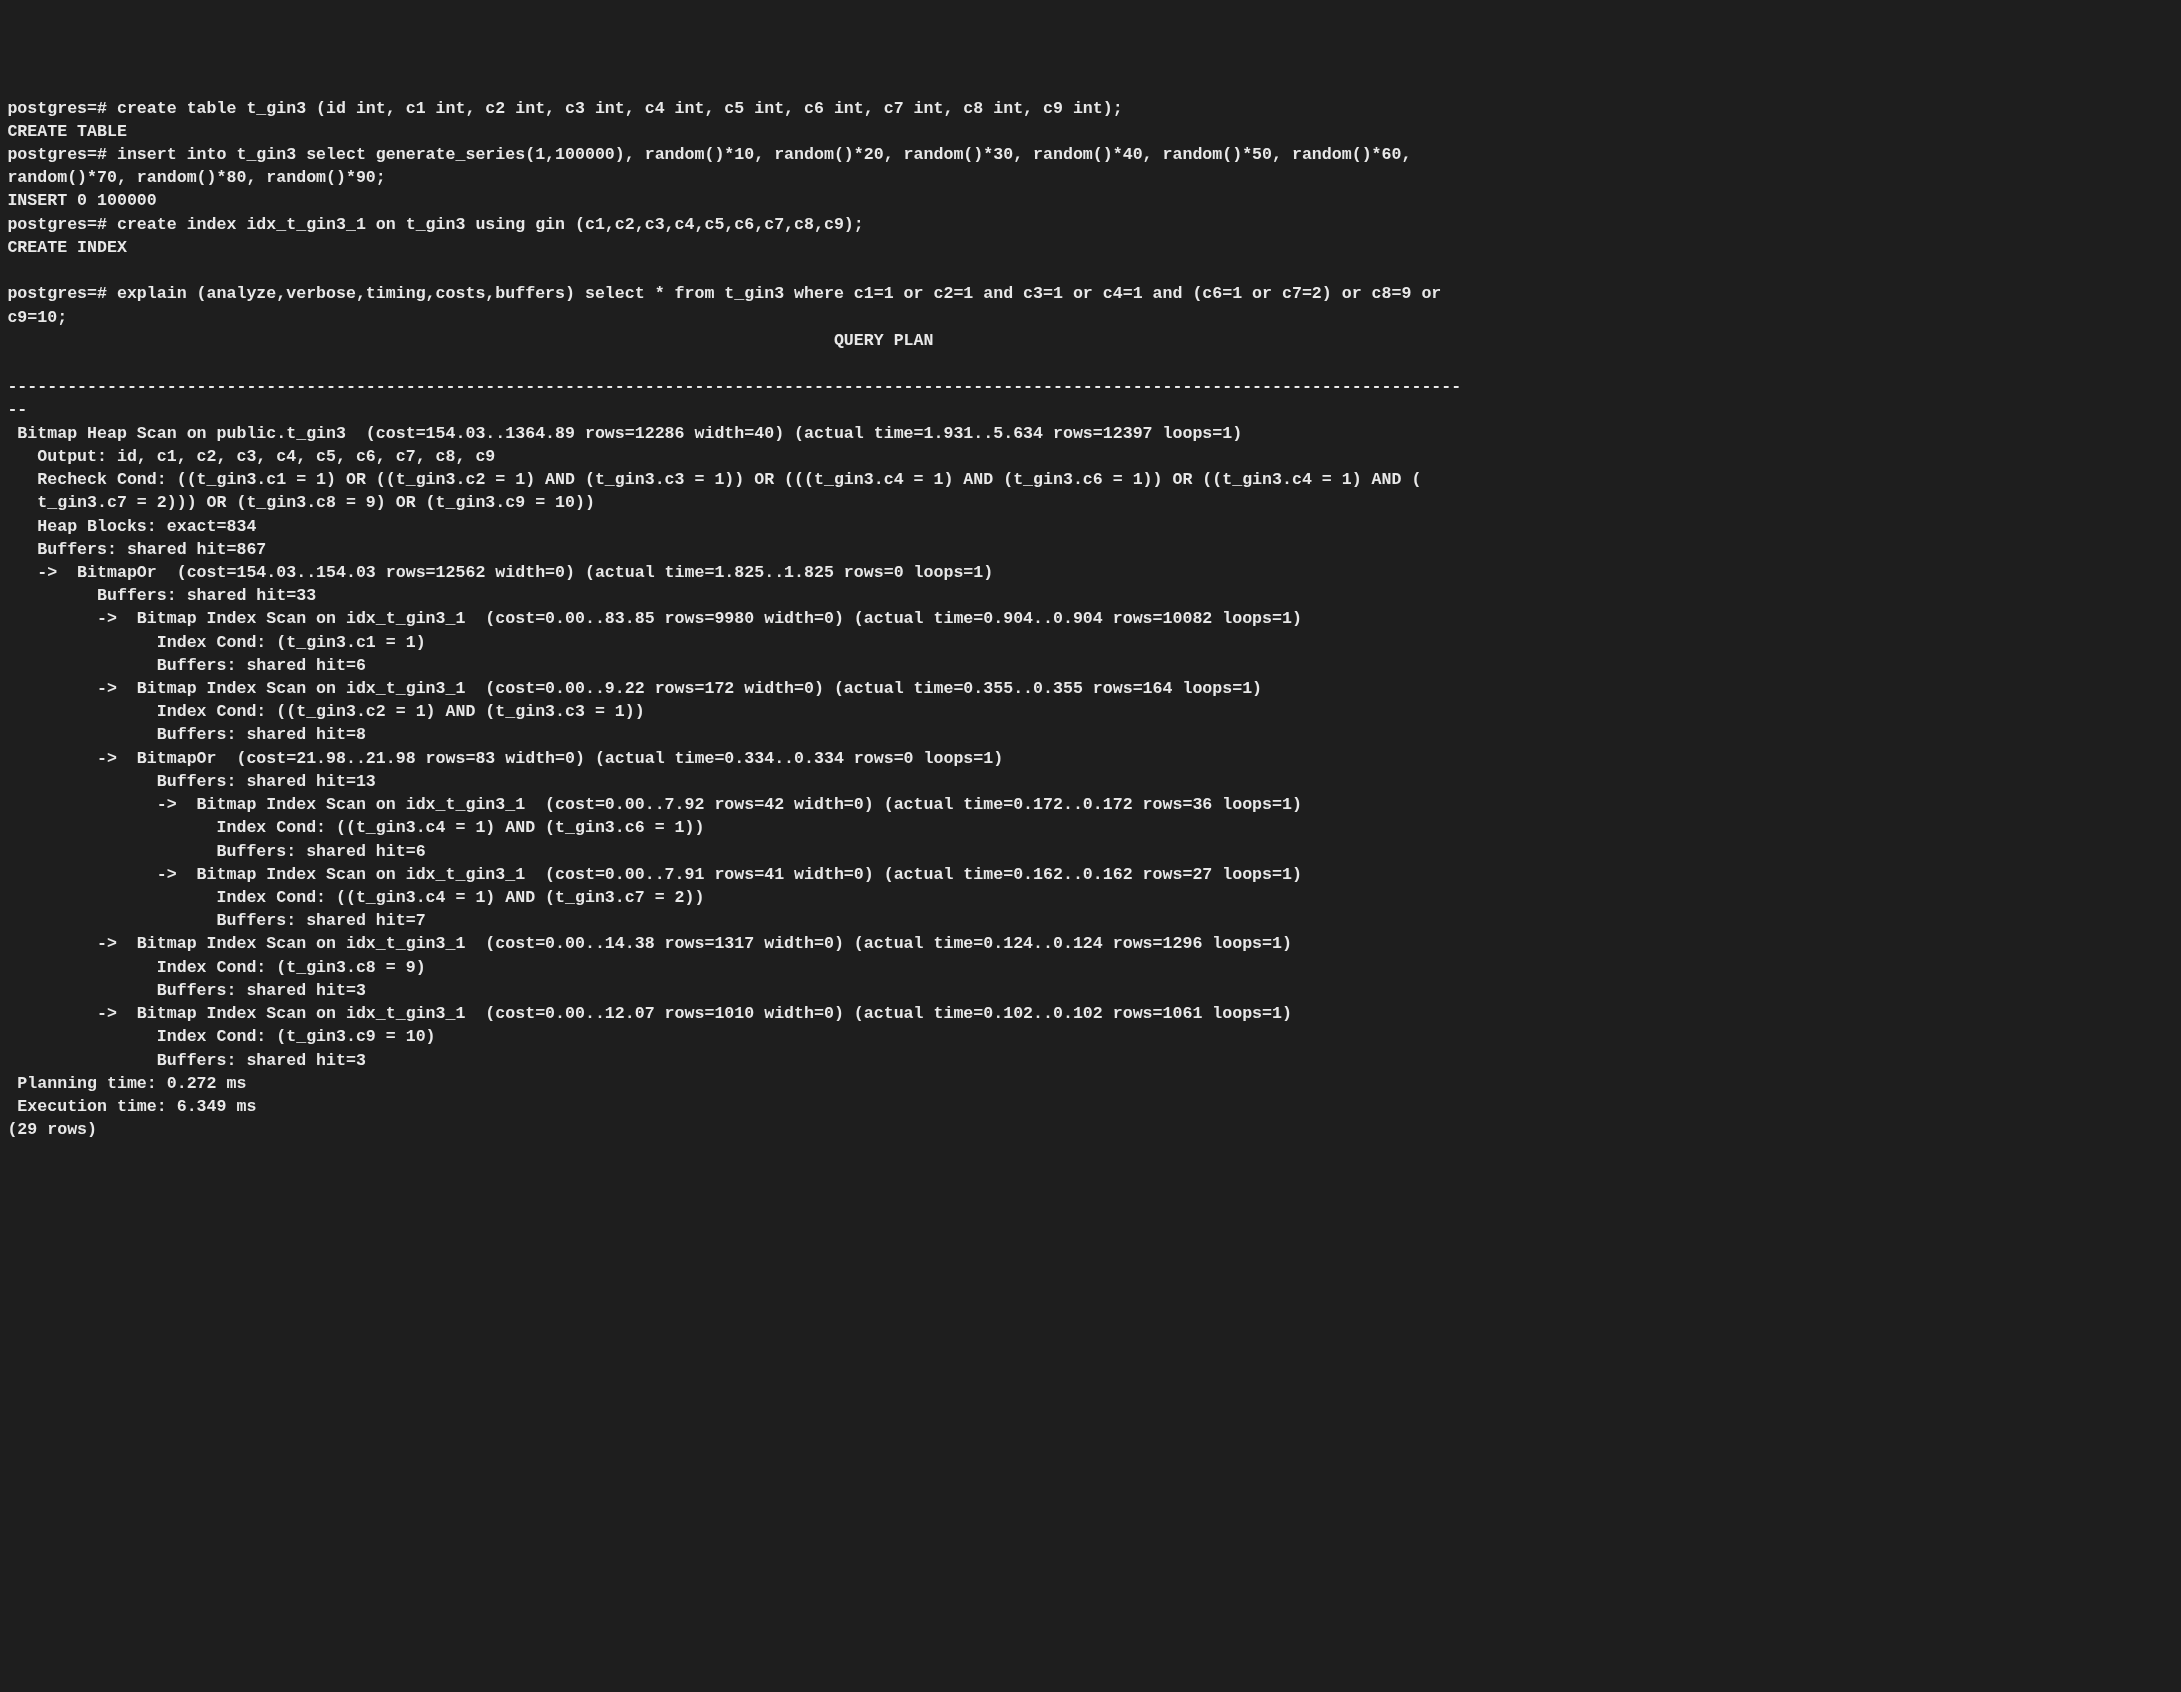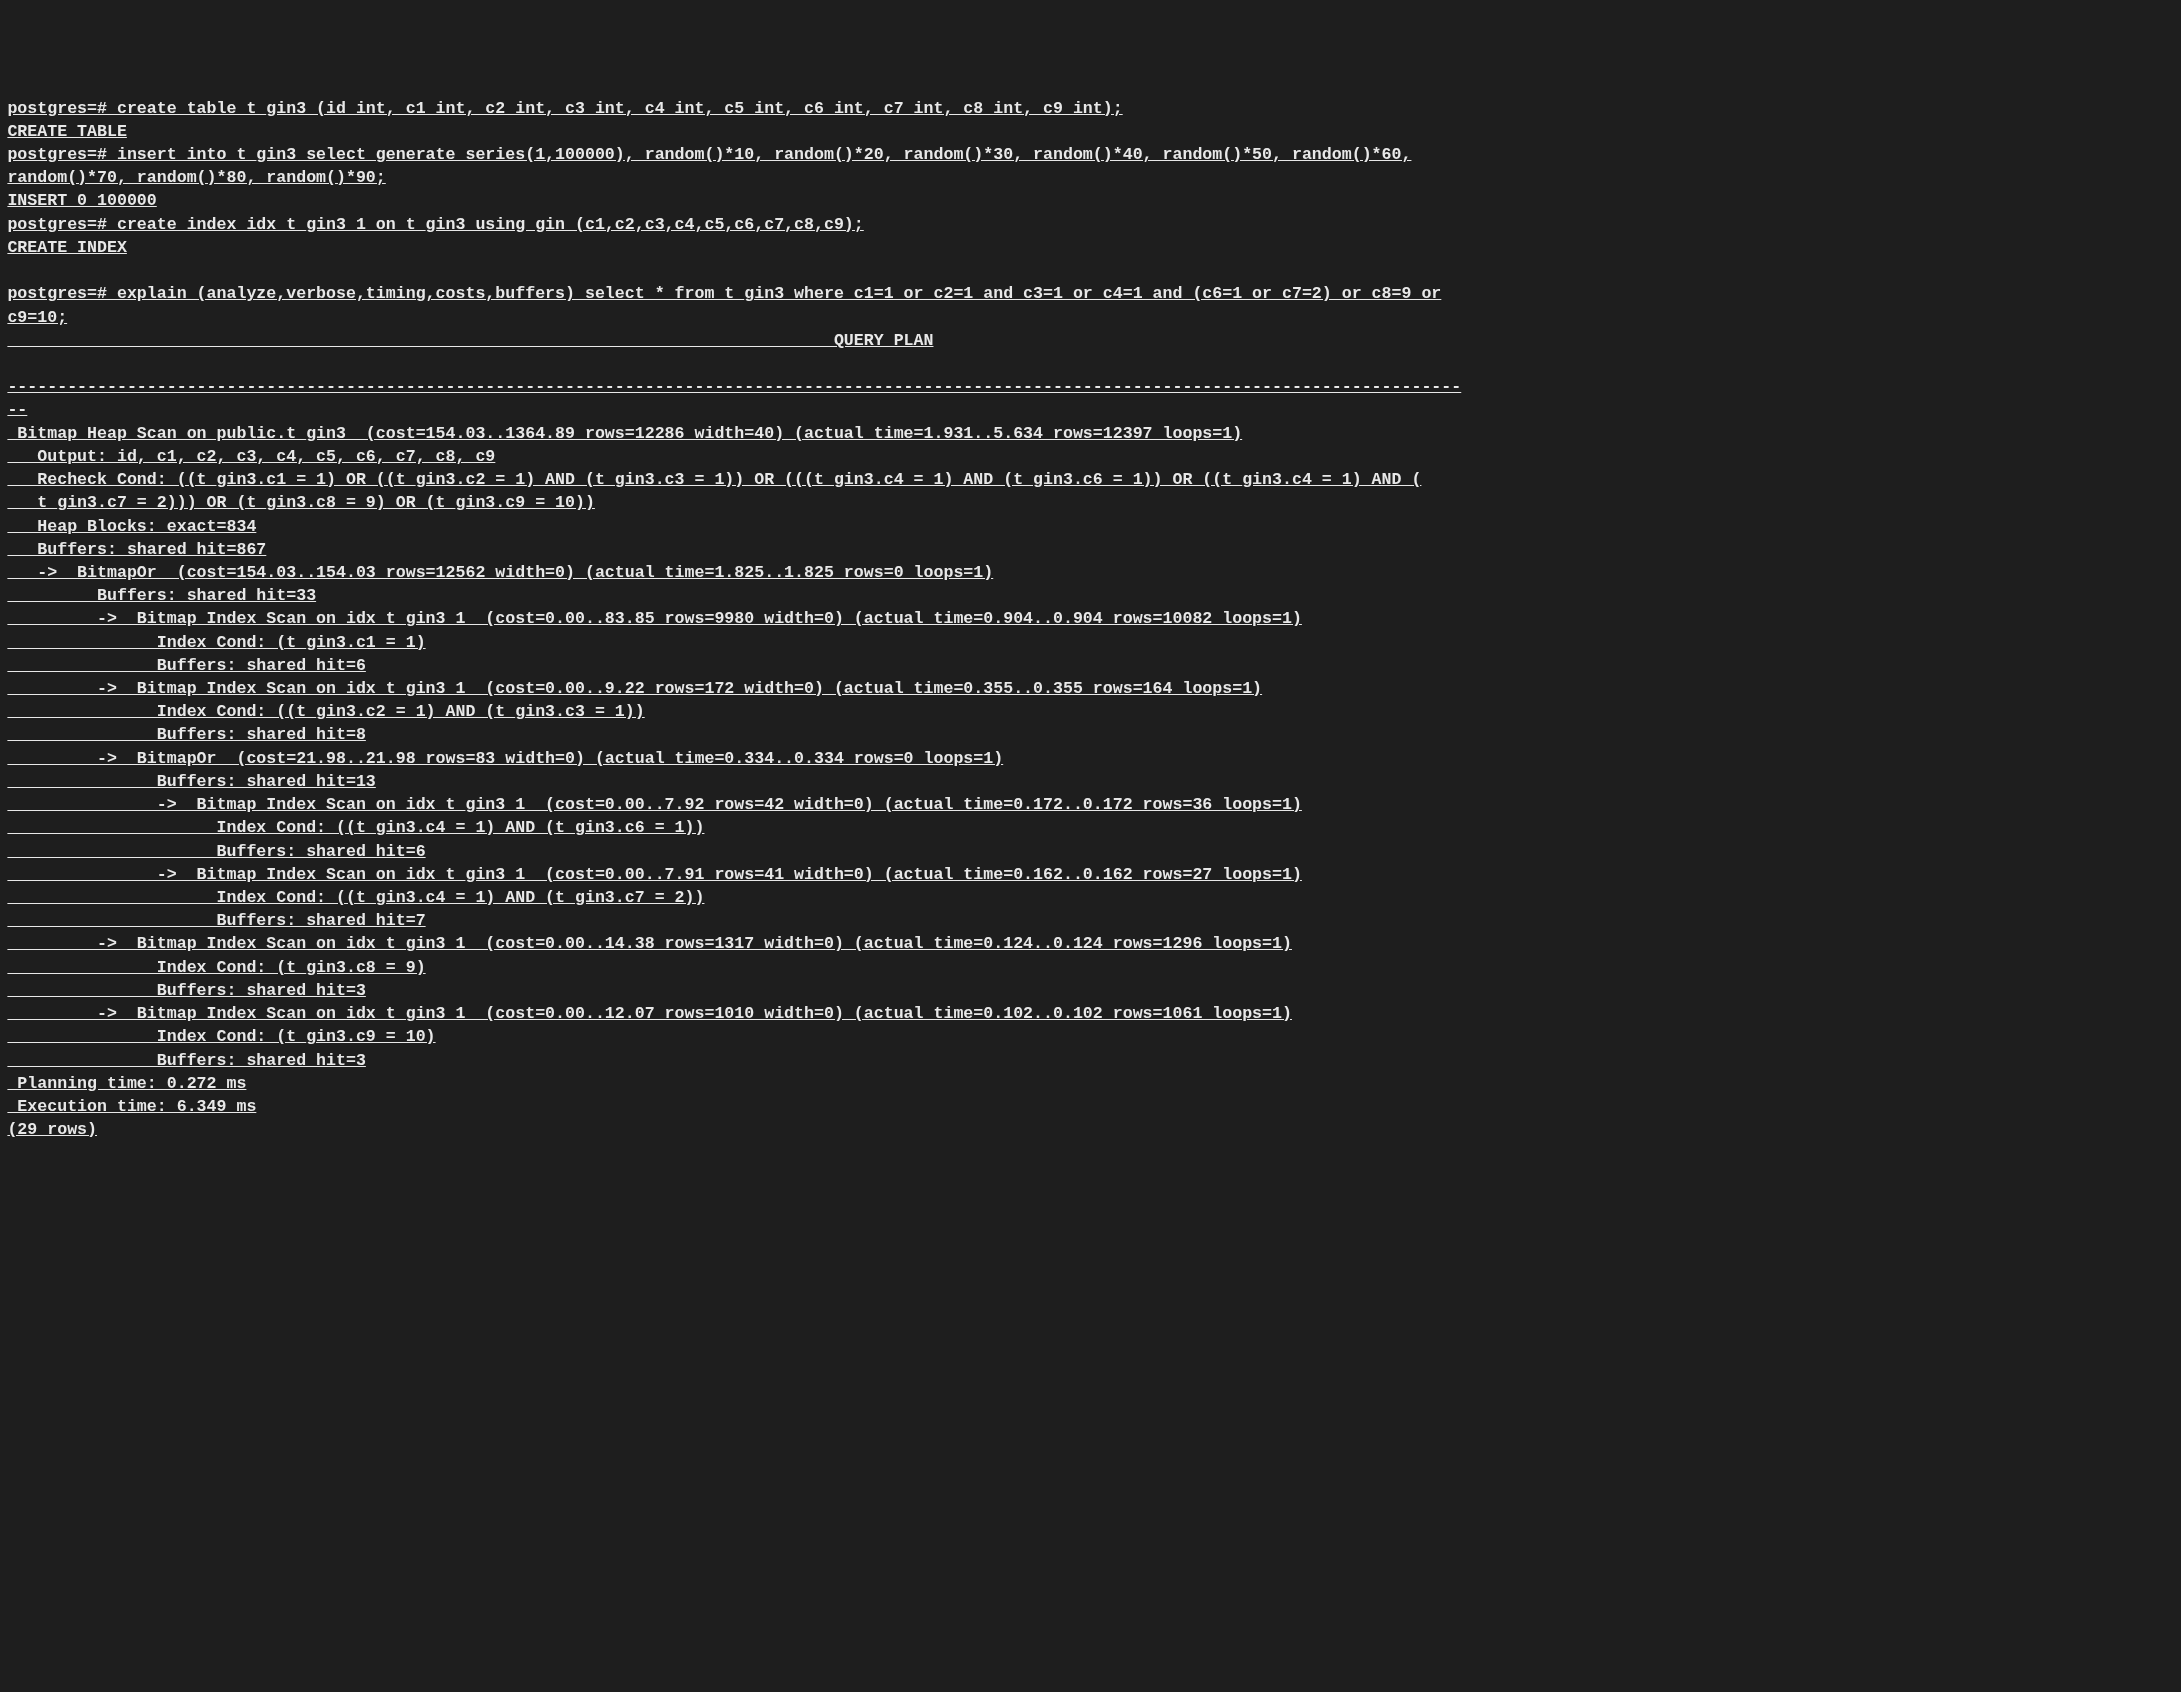--- a/index.html
+++ b/index.html
@@ -13,21 +13,20 @@
       font-family: "Menlo", "Monaco", "Consolas", "Courier New", monospace;
       font-size: 16.6px;
       line-height: 1.4;
       padding: 3.7px 7.4px;
       white-space: pre;
       overflow-x: auto;
       font-weight: bold;
     }
     .terminal-content {
       white-space: pre;
-      text-decoration: underline;
     }
   </style>
 </head>
 <body>
 
 
 
 <div class="terminal-content"><span>postgres=# create table t_gin3 (id int, c1 int, c2 int, c3 int, c4 int, c5 int, c6 int, c7 int, c8 int, c9 int);</span>
 <span>CREATE TABLE</span>
 <span>postgres=# insert into t_gin3 select generate_series(1,100000), random()*10, random()*20, random()*30, random()*40, random()*50, random()*60,</span>

